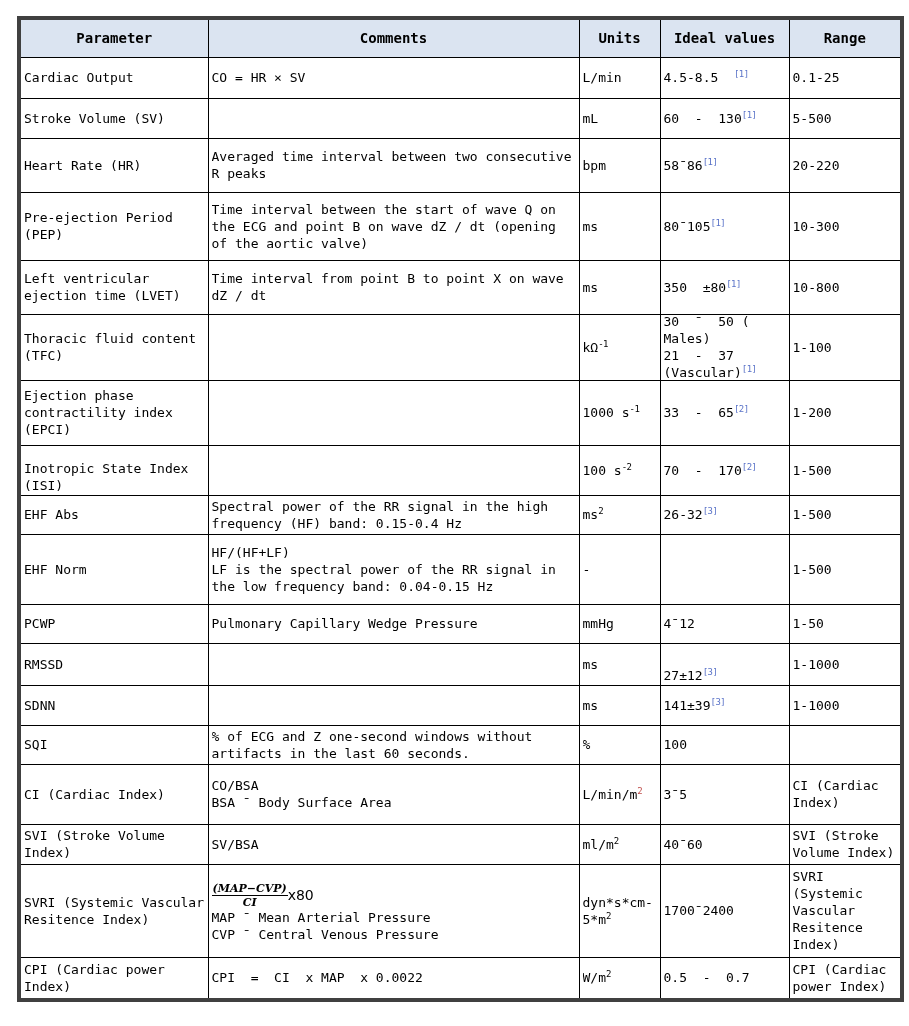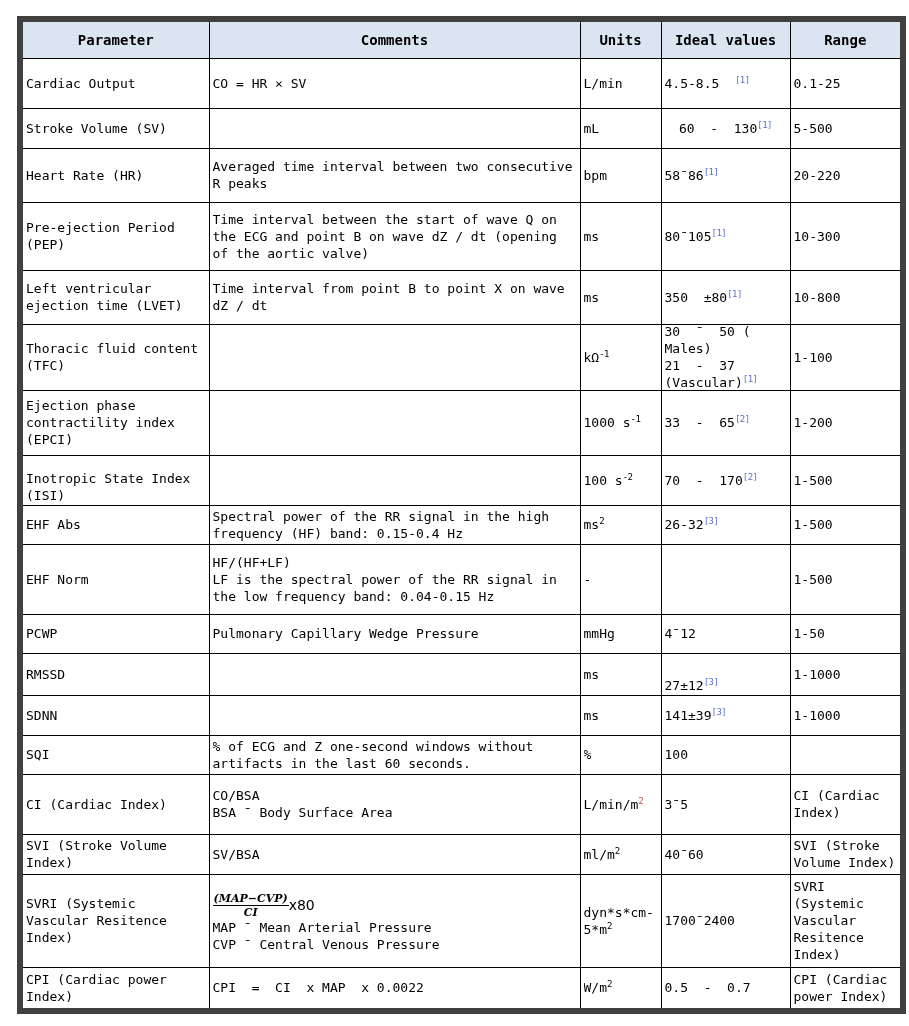--- a/index.html
+++ b/index.html
@@ -1,18 +1,18 @@
 <!DOCTYPE html>
 <html style="--header-bg: #dbe4f1; --ref-color: #5a73c8; --supred-color: #c0504d;"><head>
 <meta charset="utf-8">
 <style>
   html,body{margin:0;padding:0;background:#ffffff;}
   body{width:909px;height:1026px;position:relative;font-family:"DejaVu Sans Mono",monospace;color:#000;}
   .tablewrap{position:absolute;left:17px;top:16px;}
-  table{border-collapse:collapse;table-layout:fixed;width:883px;border:6px solid #404040;}
+  table{border-collapse:collapse;table-layout:fixed;width:883px;border:4px solid #404040;}
   th,td{border:1px solid #000;padding:0 3px;vertical-align:middle;overflow:hidden;}
   th{background:var(--header-bg,#dbe4f1);font-weight:bold;font-size:14px;text-align:center;}
   td{font-size:13px;line-height:17px;text-align:left;}
   .cb{display:flex;flex-direction:column;justify-content:center;overflow:hidden;white-space:pre-wrap;word-wrap:break-word;}
   .cb > div{width:100%;}
   td.c-units .cb{word-break:break-all;}
   .sup{font-size:9px;vertical-align:5px;line-height:0;letter-spacing:-0.5px;}
   .ref{color:var(--ref-color,#5a73c8);}
   .supred{color:var(--supred-color,#c0504d);}
   .fwrap{display:inline-flex;align-items:center;}
@@ -44,41 +44,41 @@
       </thead>
     <tbody>
         <tr style="height: 41px;">
           <td class="c-parameter">
             <div class="cb" style="height: 39px;"><div><span>Cardiac Output</span></div></div>
           </td>
           <td class="c-comments">
             <div class="cb" style="height: 39px;"><div><span>CO = HR × SV</span></div></div>
           </td>
           <td class="c-units">
-            <div class="cb" style="height: 49px;"><div><span>L/min</span></div></div>
+            <div class="cb" style="height: 39px;"><div><span>L/min</span></div></div>
           </td>
           <td class="c-ideal">
             <div class="cb" style="height: 39px;"><div><span>4.5-8.5  </span><span class="sup ref">[1]</span></div></div>
           </td>
           <td class="c-range">
             <div class="cb" style="height: 39px;"><div><span>0.1-25</span></div></div>
           </td>
         </tr>
         <tr style="height: 40px;">
           <td class="c-parameter">
             <div class="cb" style="height: 38px;"><div><span>Stroke Volume (SV)</span></div></div>
           </td>
           <td class="c-comments">
             <div class="cb" style="height: 38px;"><div></div></div>
           </td>
           <td class="c-units">
             <div class="cb" style="height: 38px;"><div><span>mL</span></div></div>
           </td>
           <td class="c-ideal">
-            <div class="cb" style="height: 38px; text-align: center;"><div><span>60  -  130</span><span class="sup ref">[1]</span></div></div>
+            <div class="cb" style="height: 38px;"><div><span>60  -  130</span><span class="sup ref">[1]</span></div></div>
           </td>
           <td class="c-range">
             <div class="cb" style="height: 38px;"><div><span>5-500</span></div></div>
           </td>
         </tr>
         <tr style="height: 54px;">
           <td class="c-parameter">
             <div class="cb" style="height: 52px;"><div><span>Heart Rate (HR)</span></div></div>
           </td>
           <td class="c-comments">

